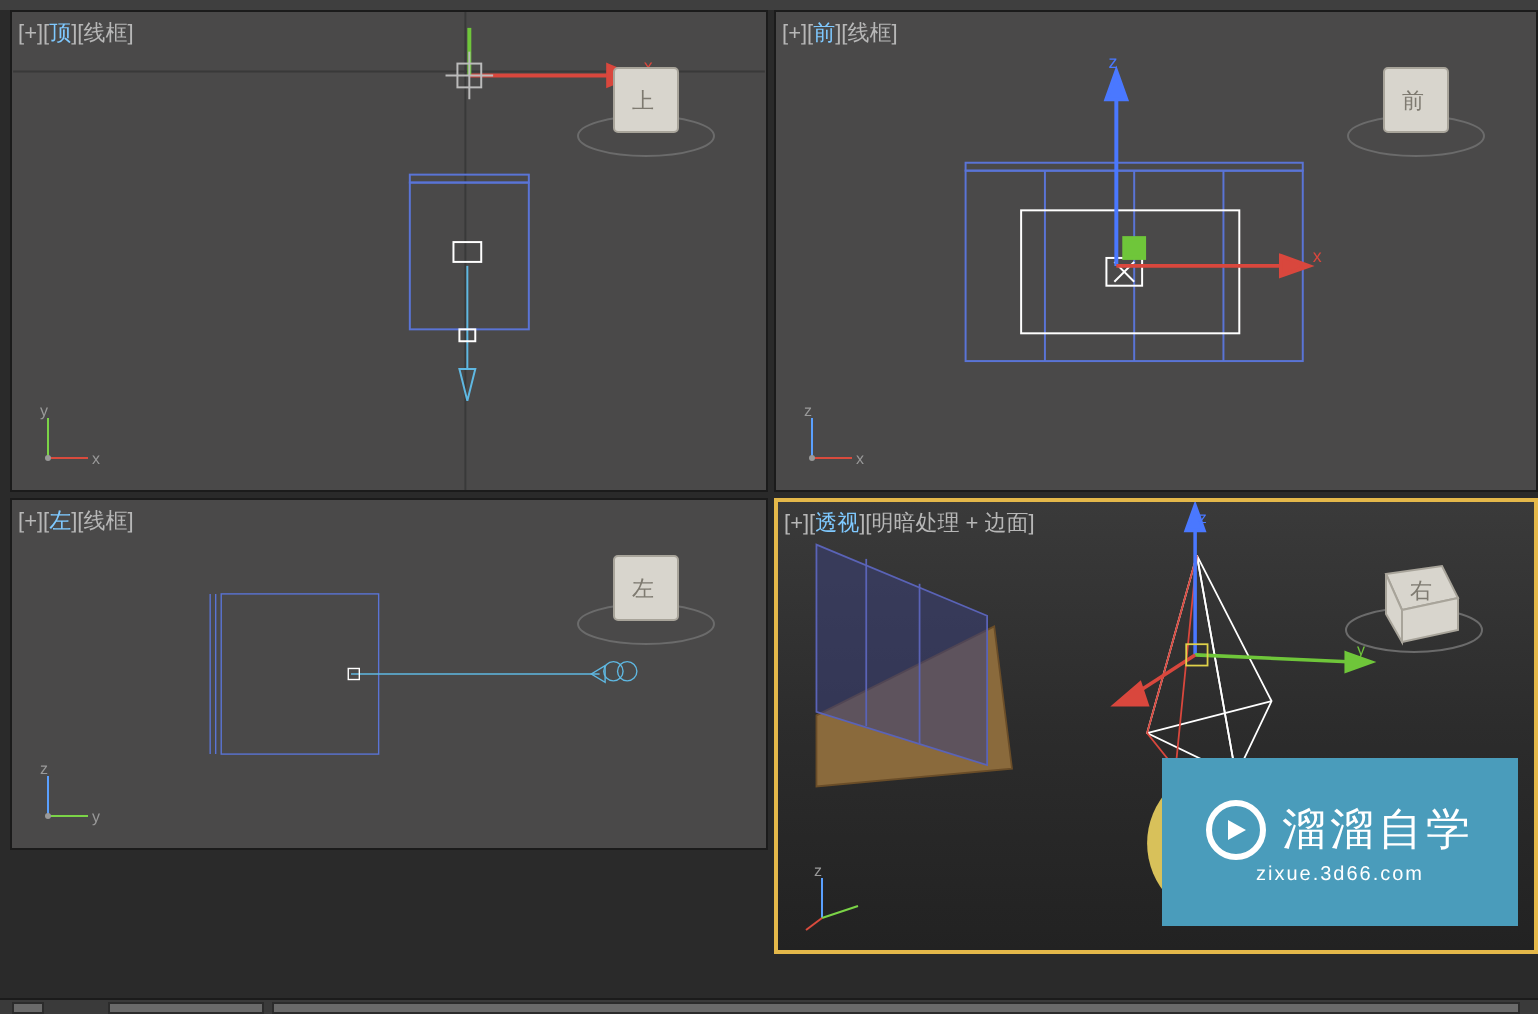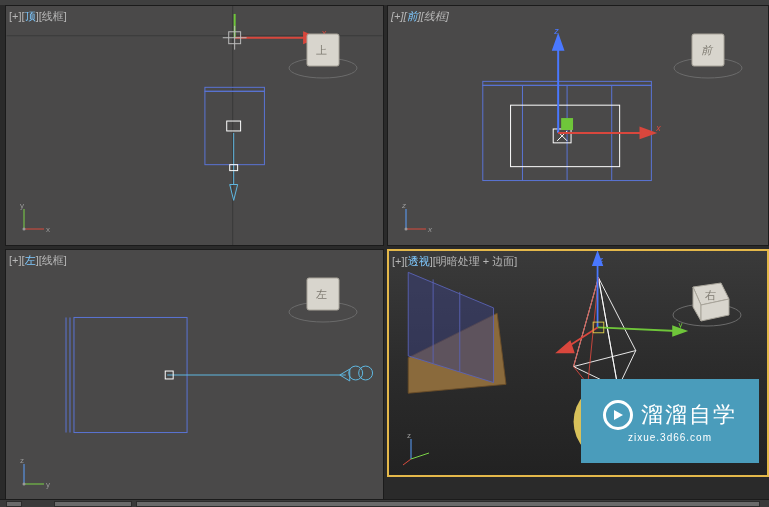--- a/index.html
+++ b/index.html
@@ -4,22 +4,22 @@
 <style>
   *{box-sizing:border-box;margin:0;padding:0;}
   body{background:#2a2a2a;font-family:"Microsoft YaHei",Arial,sans-serif;overflow:hidden;}
   #app{width:769px;height:507px;background:#2a2a2a;position:relative;}
   .toolbar-top{height:5px;background:#3f3f3f;width:100%;}
   .vp-grid{position:absolute;top:5px;left:5px;right:0;bottom:8px;}
   .viewport{position:absolute;background:#4a4949;border:1px solid #1b1b1b;overflow:hidden;}
   .viewport.active{border:2px solid #e4b84a;}
   
   .vp-tl{left:0;top:0;width:379px;height:241px;}
-  .vp-tr{left:382px;top:0;width:382px;height:241px;font-style:italic;}
-  .vp-bl{left:0;top:244px;width:379px;height:252px;}
+  .vp-tr{left:382px;top:0;width:382px;height:241px;}
+  .vp-bl{left:0;top:244px;width:379px;height:176px;}
   .vp-br{left:382px;top:244px;width:382px;height:228px;}
   .vp-label{position:absolute;top:3px;left:3px;font-size:11px;color:#b7b7b7;user-select:none;z-index:30;}
   .vp-label span{color:#b7b7b7;}
   .vp-label .view-name{color:#7fc9ff;}
   .vp-label .shade{color:#b7b7b7;}
   .vp-label .persp{color:#7fc9ff;}
   
   .tripod{position:absolute;left:12px;bottom:10px;width:34px;height:34px;z-index:20;}
   .tripod svg{width:34px;height:34px;overflow:visible;}
   .ax-x{stroke:#d94b3d;}

